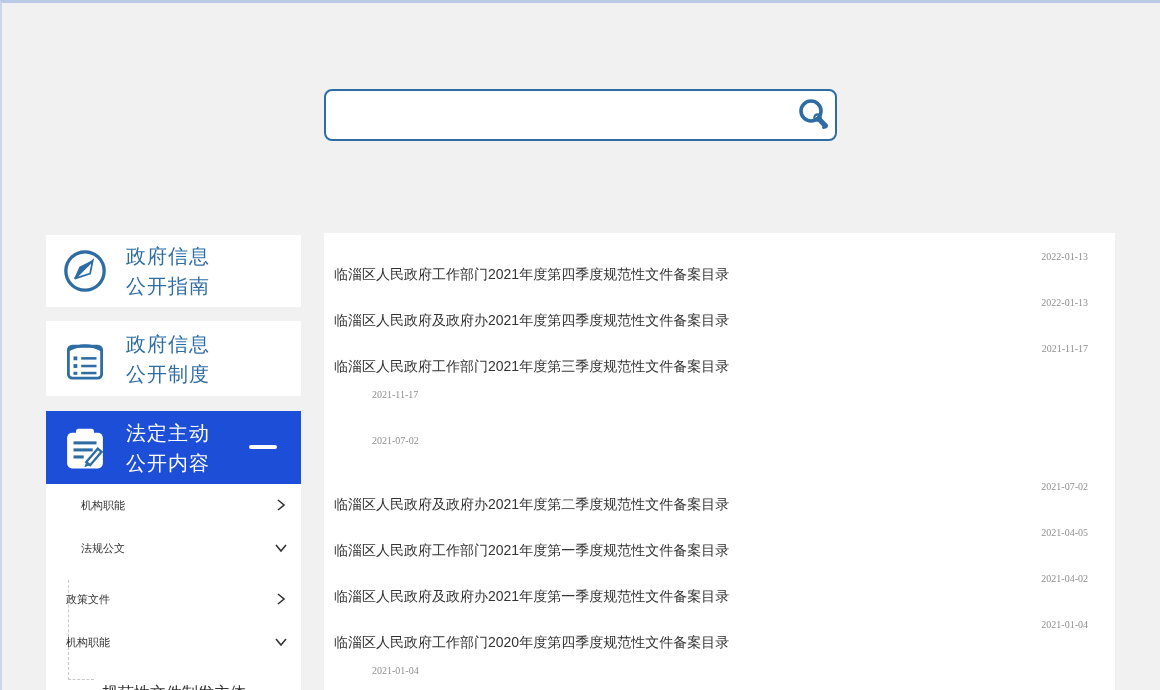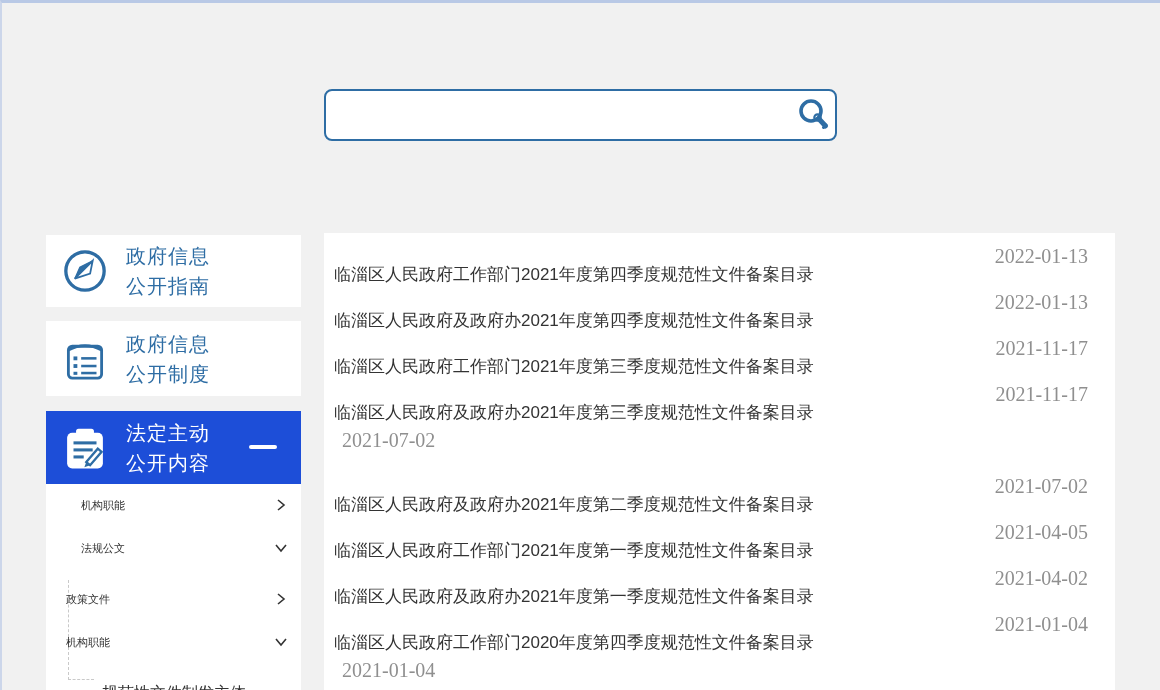--- a/index.html
+++ b/index.html
@@ -61,24 +61,24 @@
   .guide { position:absolute; border-color:#c9c9c9; }
   .guide.g1 { left:22px; top:96px; width:12px; height:62px; border-left:1px dashed #c9c9c9; border-bottom:1px dashed #c9c9c9; }
   .guide.g2 { left:22px; top:158px; width:26px; height:38px; border-left:1px dashed #c9c9c9; border-bottom:1px dashed #c9c9c9; }
 
   
   .doc-panel { position:absolute; left:322px; top:230px; width:791px; height:460px; background:#fff; }
   .doc-row {
     height:46px; display:flex; align-items:center; justify-content:space-between;
     padding:0 27px 0 10px; cursor:pointer;
   }
-  .doc-title { font-size:17px; color:#333; white-space:nowrap; overflow:hidden;margin-top:37px; }
+  .doc-title { font-size:14px; color:#333; white-space:nowrap; overflow:hidden;margin-top:37px; }
   .doc-date {
     font-family:"Liberation Serif","DejaVu Serif",serif;
-    font-size:20px; color:#8f8f8f; white-space:nowrap; margin-left:8px;
+    font-size:10px; color:#8f8f8f; white-space:nowrap; margin-left:38px;
   }
 
   svg { display:block; }
 </style>
 </head>
 <body>
 
 <div class="search-wrap">
   <input class="search-input" type="text" placeholder="" style="">
   <button class="search-btn">
@@ -209,21 +209,20 @@
         <span class="doc-title">临淄区人民政府及政府办2021年度第四季度规范性文件备案目录</span>
         <span class="doc-date">2022-01-13</span>
       </div>
 
       <div class="doc-row">
         <span class="doc-title">临淄区人民政府工作部门2021年度第三季度规范性文件备案目录</span>
         <span class="doc-date">2021-11-17</span>
       </div>
 
       <div class="doc-row">
-        <span class="doc-title">临淄区人民政府及政府办2021年度第三季度规范性文件备案目录</span>
         <span class="doc-date">2021-11-17</span>
       </div>
 
       <div class="doc-row">
         <span class="doc-date">2021-07-02</span>
       </div>
 
       <div class="doc-row">
         <span class="doc-title">临淄区人民政府及政府办2021年度第二季度规范性文件备案目录</span>
         <span class="doc-date">2021-07-02</span>

